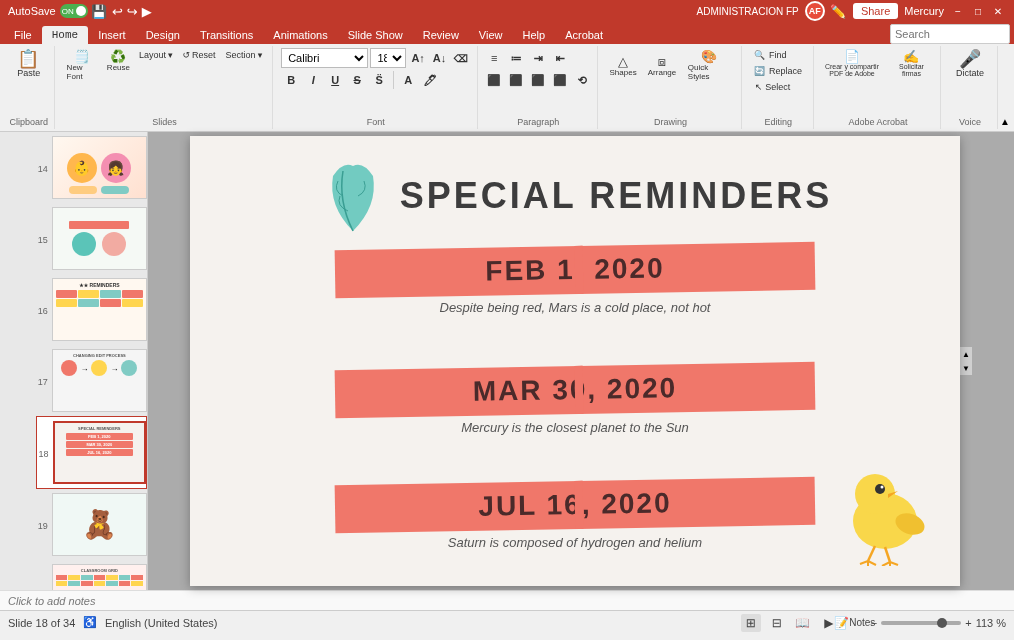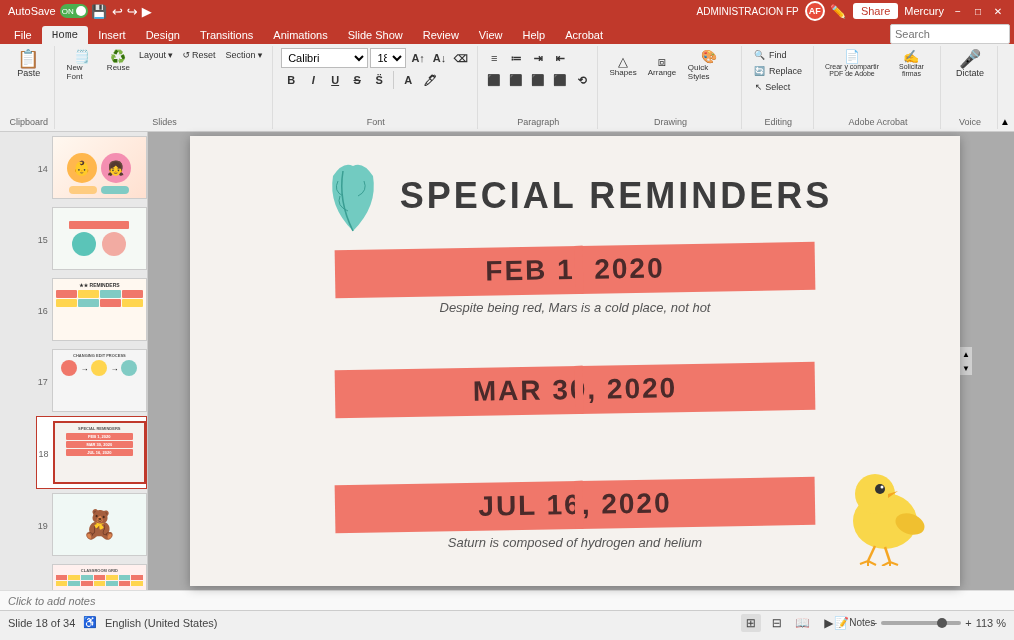--- a/index.html
+++ b/index.html
@@ -648,20 +648,21 @@
         <div class="date-banner">
           <div class="date-text">FEB 1, 2020</div>
         </div>
         <div class="date-sub">Despite being red, Mars is a cold place, not hot</div>
       </div>
 
       <div class="reminder-block reminder2">
         <div class="date-banner">
           <div class="date-text">MAR 30, 2020</div>
         </div>
+        <div class="date-sub">Mercury is the closest planet to the Sun</div>
       </div>
 
       <div class="reminder-block reminder3">
         <div class="date-banner">
           <div class="date-text">JUL 16, 2020</div>
         </div>
         <div class="date-sub">Saturn is composed of hydrogen and helium</div>
       </div>
 
       <div class="chick-container">

